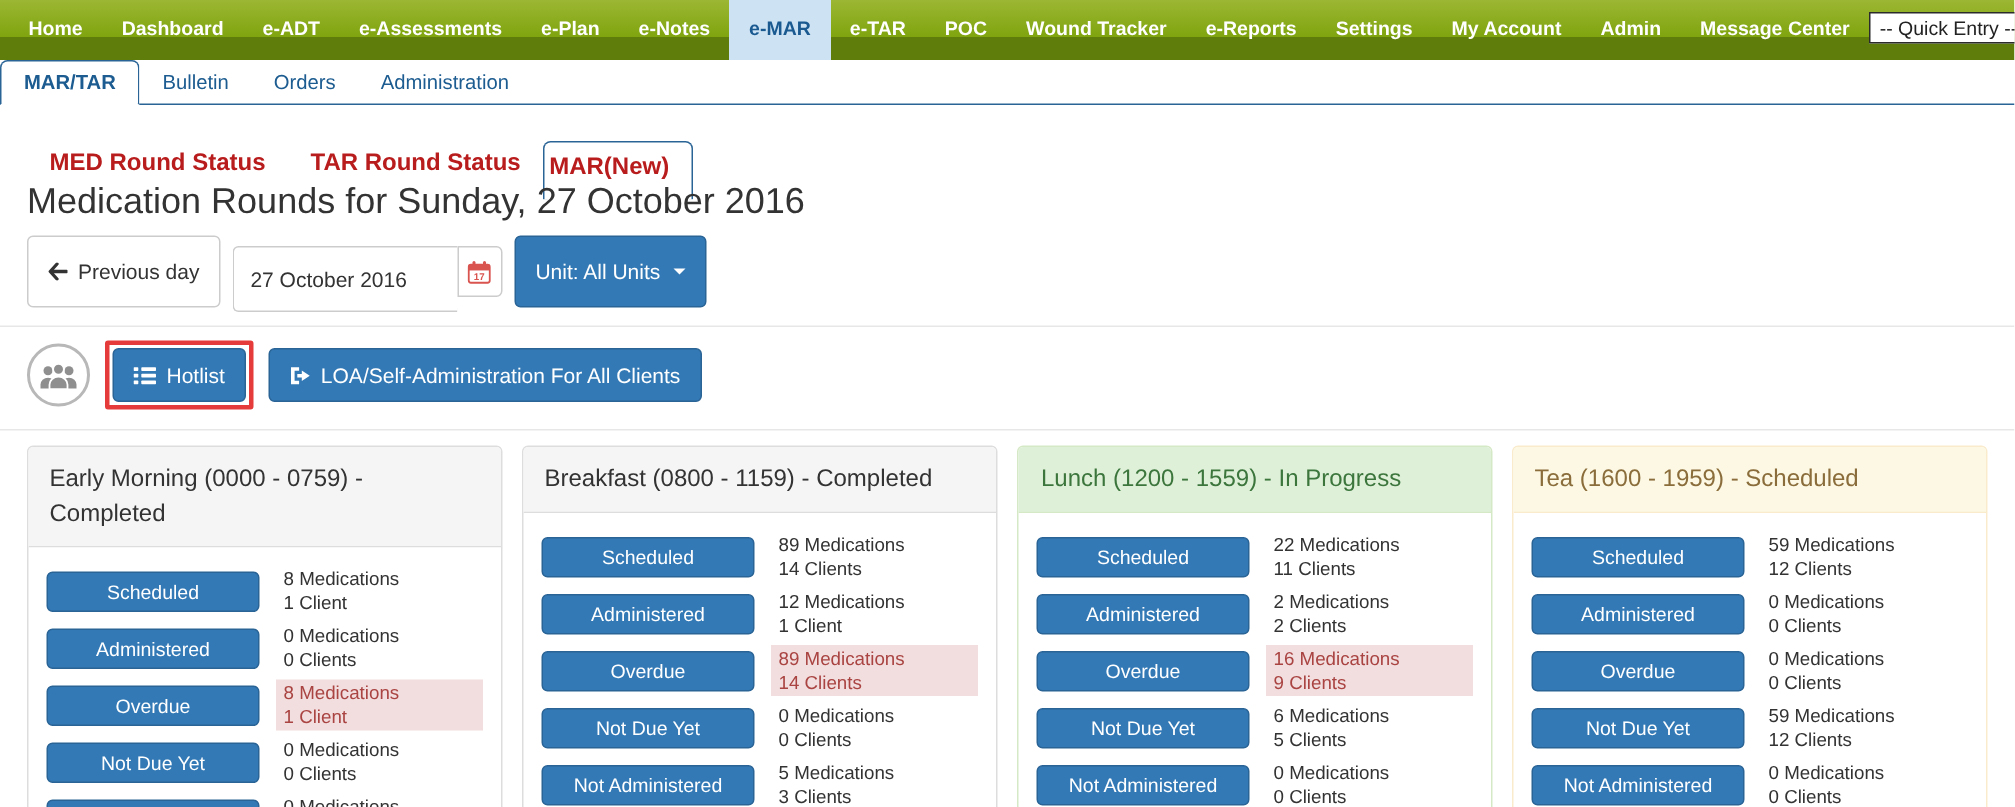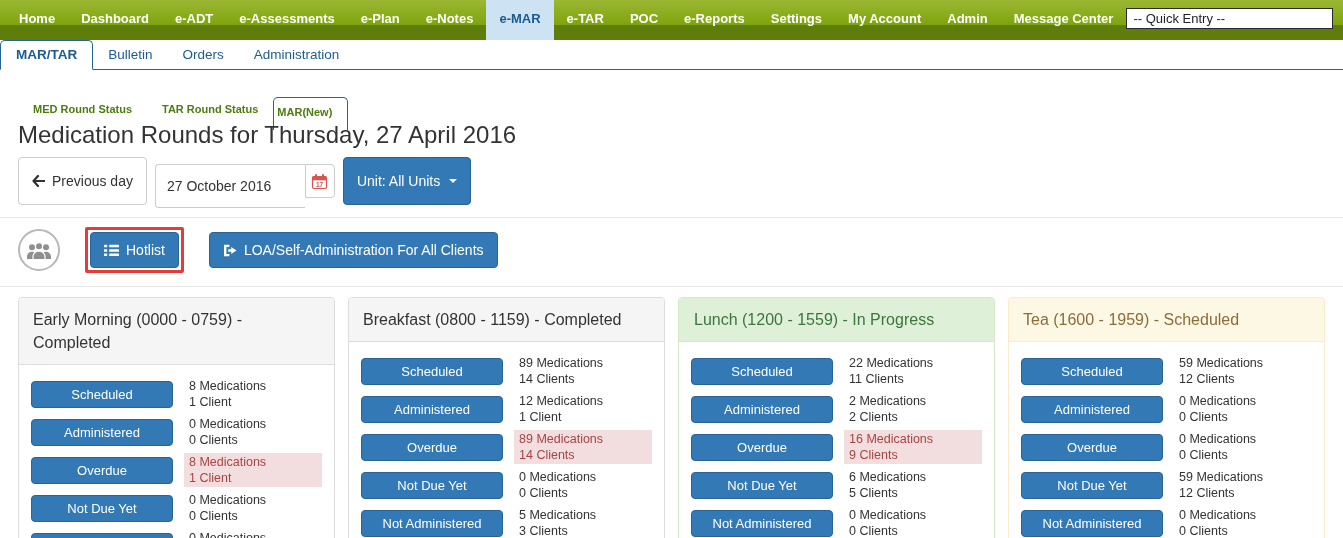--- a/index.html
+++ b/index.html
@@ -38,21 +38,21 @@
     font-size:13.5px; color:#1c5c90; padding:6px 15px 7px 15px; cursor:pointer; white-space:nowrap;
   }
   .tab2.active {
     font-weight:bold; background:#fff;
     border:1px solid #2a6496; border-bottom:1px solid #fff;
     border-radius:5px 5px 0 0; margin-bottom:-1px;
   }
 
   
   .tabs3 { display:flex; align-items:center; padding-left:18px; height:34px; }
-  .tab3 { font-size:11px; font-weight:bold; color:#4d7c0f; padding:7px 15px; cursor:pointer; white-space:nowrap;margin-top:44px; }
+  .tab3 { font-size:16px; font-weight:bold; color:#b91c1c; padding:7px 15px; cursor:pointer; white-space:nowrap;margin-top:44px; }
   .tab3.active {
     border:1px solid #2a6496; border-bottom:none; border-radius:5px 5px 0 0;
     background:#fff; padding:8px 15px 12px 3px; margin-bottom:-8px;
   }
 
   
   .page-title { margin:17px 18px 8px 18px; font-size:24px; font-weight:normal; color:#333; }
 
   
   .controls { display:flex; align-items:center; margin:0 18px; gap:8px; }
@@ -66,21 +66,21 @@
   }
   .date-addon {
     width:30px; height:34px; background:#fff; border:1px solid #ccc;
     border-radius:0 4px 4px 0; display:flex; align-items:center; justify-content:center; cursor:pointer;
   }
   .caret { width:0; height:0; border-left:4px solid transparent; border-right:4px solid transparent; border-top:4px solid #fff; margin-left:2px; }
 
   .divider { border:none; border-top:1px solid #e7e7e7; margin:12px 0 0 0; }
 
   
-  .toolbar { display:flex; align-items:center; margin:8px 18px 0 18px; gap:25px; height:48px; }
+  .toolbar { display:flex; align-items:center; margin:8px 18px 0 18px; gap:10px; height:48px; }
   .people-circle {
     width:42px; height:42px; border-radius:50%; border:2px solid #b8b8b8;
     display:flex; align-items:center; justify-content:center; flex:0 0 auto;
   }
   .annotation-box { border:3px solid #e63b3b; padding:2px; display:inline-flex; border-radius:2px; }
   .btn-tool { height:36px; }
 
   
   .rounds { display:flex; align-items:flex-start; gap:13px; margin:10px 18px 0 18px; }
   .panel { flex:1 1 0; border:1px solid #ddd; border-radius:4px; background:#fff; }
@@ -110,20 +110,21 @@
   <div style="display:flex">
       <div class="nav-item">Home</div>
       <div class="nav-item">Dashboard</div>
       <div class="nav-item">e-ADT</div>
       <div class="nav-item">e-Assessments</div>
       <div class="nav-item">e-Plan</div>
       <div class="nav-item">e-Notes</div>
       <div class="nav-item active">e-MAR</div>
       <div class="nav-item">e-TAR</div>
       <div class="nav-item">POC</div>
+      <div class="nav-item">Wound Tracker</div>
       <div class="nav-item">e-Reports</div>
       <div class="nav-item">Settings</div>
       <div class="nav-item">My Account</div>
       <div class="nav-item">Admin</div>
       <div class="nav-item">Message Center</div>
     </div>
   <div class="quick-entry">
     <span class="qe-label">-- Quick Entry --</span>
 
   </div>
@@ -135,21 +136,21 @@
     <div class="tab2">Orders</div>
     <div class="tab2">Administration</div>
   </div>
 
 <div class="tabs3">
     <div class="tab3">MED Round Status</div>
     <div class="tab3">TAR Round Status</div>
     <div class="tab3 active">MAR(New)</div>
   </div>
 
-<h1 class="page-title">Medication Rounds for Thursday, 27 April 2016</h1>
+<h1 class="page-title">Medication Rounds for Sunday, 27 October 2016</h1>
 
 <div class="controls">
   <button class="btn btn-default">
     <span style="display:flex">
       <svg width="13" height="12" viewBox="0 0 13 12">
           <path d="M6 1 L1.5 6 L6 11 M1.8 6 H12.5" stroke="#333" stroke-width="2.2" fill="none" stroke-linecap="round" stroke-linejoin="round"></path>
         </svg>
     </span>
     <span>Previous day</span>
   </button>

